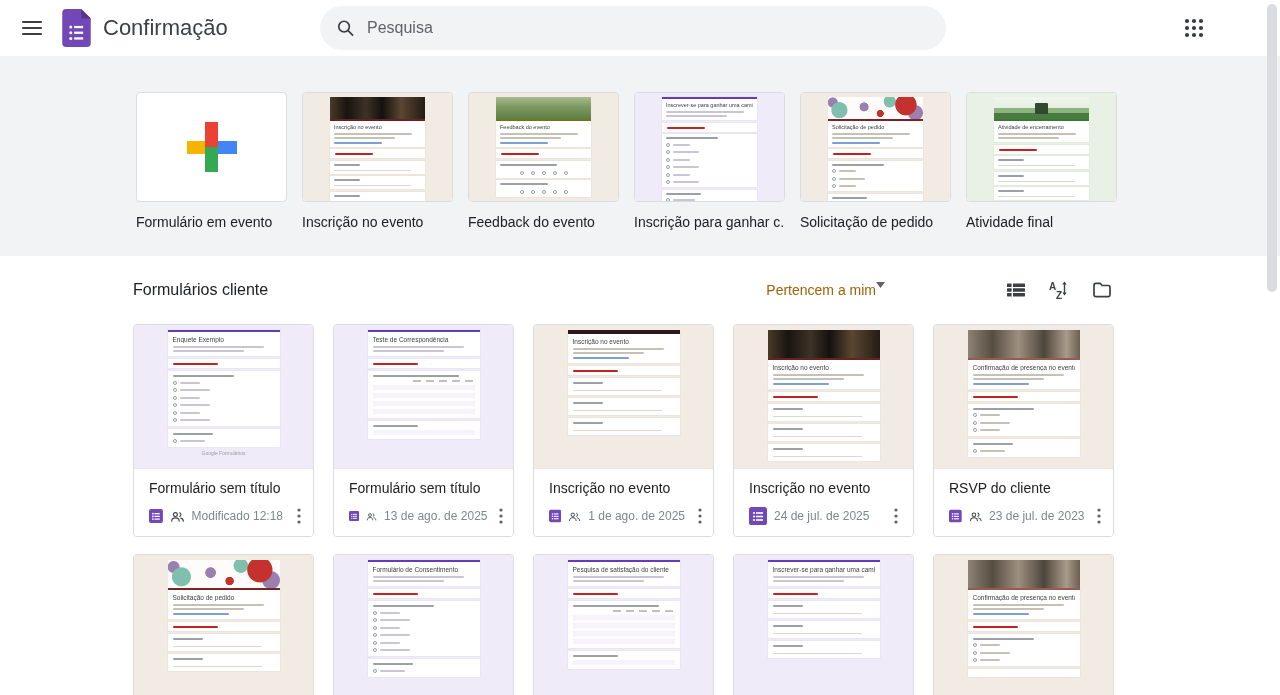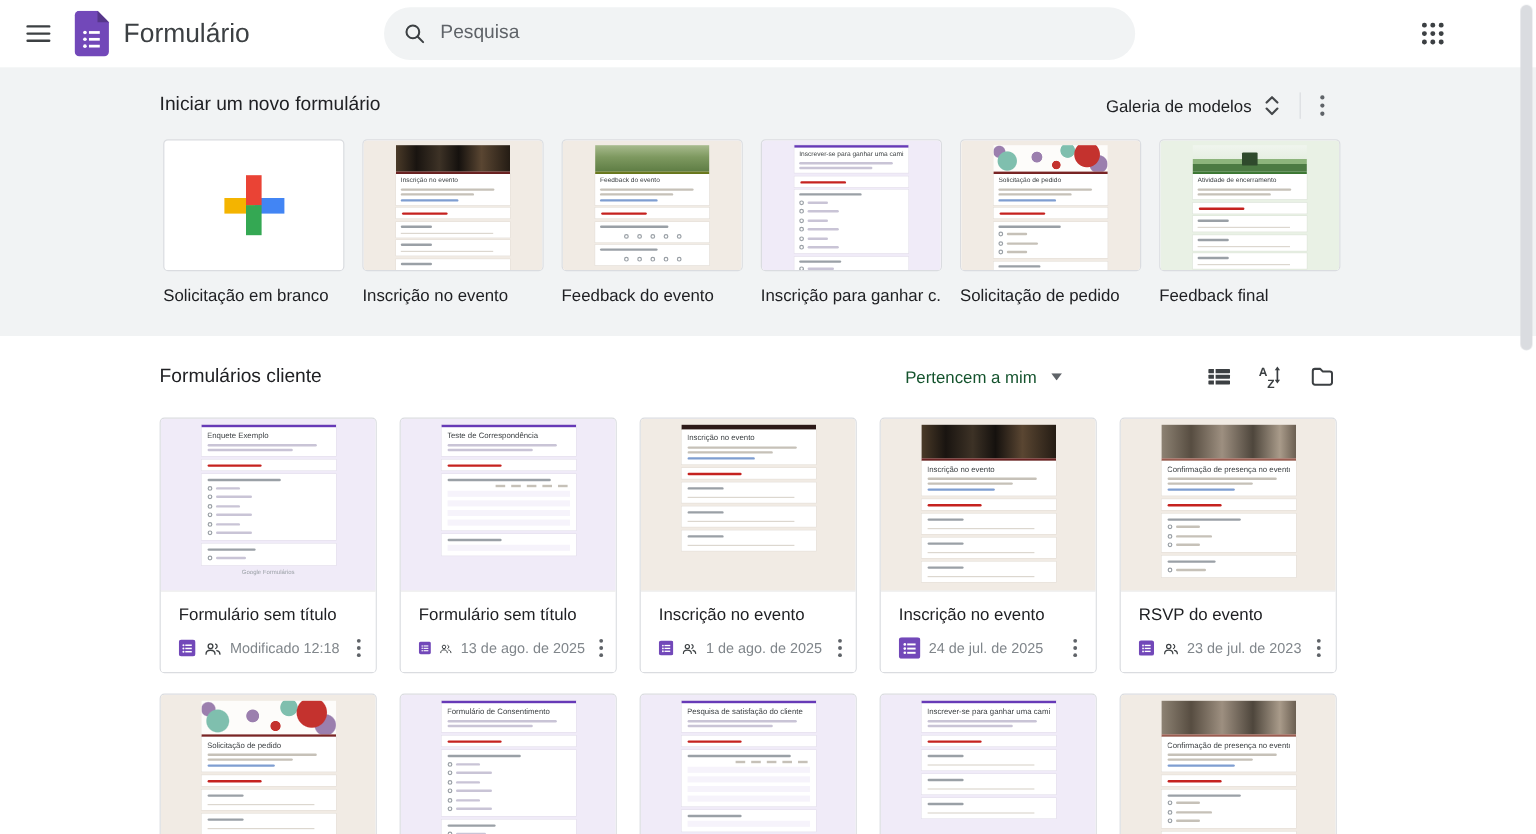--- a/index.html
+++ b/index.html
@@ -43,21 +43,21 @@
   .plus-wrap { position:absolute; left:50%; top:50%; width:50px; height:50px; transform:translate(-50%,-50%); }
   .plus-h { position:absolute; top:18.5px; left:0; width:50px; height:13px; }
   .plus-h .l { position:absolute; left:0; width:25px; height:13px; }
   .plus-h .r { position:absolute; right:0; width:25px; height:13px; }
   .plus-v { position:absolute; left:18.5px; top:0; width:13px; height:50px; }
   .plus-v .t { position:absolute; top:0; width:13px; height:25px; }
   .plus-v .b { position:absolute; bottom:0; width:13px; height:25px; }
 
   
   .recent { background:#fff; padding-top:22px; }
-  .owner-filter { display:flex; align-items:center; gap:12px; font-size:14px; color:#14532d;
+  .owner-filter { display:flex; gap:0; font-size:14px; color:#a16207;
     margin-right:115px; cursor:pointer; padding:6px 4px; }
   .view-icons { display:flex; align-items:center; gap:19px; }
   .icon-btn { width:24px; height:24px; display:flex; align-items:center; justify-content:center; cursor:pointer; }
 
   .recent-grid { display:grid; grid-template-columns:repeat(5,181px); gap:17px 19px; margin-left:133px; margin-top:22px; }
   .form-card { width:181px; height:213px; border:1px solid #dadce0; border-radius:4px; overflow:hidden;
     background:#fff; cursor:pointer; display:flex; flex-direction:column; }
   .card-footer { border-top:1px solid #e8e8e8; background:#fff; padding:11px 6px 8px 15px; flex:1; }
   .card-title { font-size:14px; color:#202124; white-space:nowrap; overflow:hidden; }
   .card-meta { display:flex; align-items:center; gap:7px; margin-top:9px; }
@@ -129,21 +129,21 @@
       <path d="M4 0 h16 l10 10 v26 a4 4 0 0 1 -4 4 H4 a4 4 0 0 1 -4 -4 V4 a4 4 0 0 1 4 -4 z" fill="#7248b9"></path>
       <path d="M20 0 l10 10 h-10 z" fill="#56368a"></path>
       <circle cx="9" cy="19" r="1.6" fill="#fff"></circle>
         <rect x="12.5" y="17.8" width="9.5" height="2.4" fill="#fff"></rect>
       <circle cx="9" cy="25" r="1.6" fill="#fff"></circle>
         <rect x="12.5" y="23.8" width="9.5" height="2.4" fill="#fff"></rect>
       <circle cx="9" cy="31" r="1.6" fill="#fff"></circle>
         <rect x="12.5" y="29.8" width="9.5" height="2.4" fill="#fff"></rect>
     </svg>
   </div>
-  <div class="app-title">Formulário</div>
+  <div class="app-title">Confirmação</div>
 
   <div class="searchbar">
     <svg width="20" height="20" viewBox="0 0 20 20">
       <circle cx="8.5" cy="8.5" r="5.6" fill="none" stroke="#3c4043" stroke-width="1.8"></circle>
       <line x1="12.8" y1="12.8" x2="17.5" y2="17.5" stroke="#3c4043" stroke-width="1.8" stroke-linecap="round"></line>
     </svg>
     <input type="text" placeholder="Pesquisa" style="">
   </div>
 
   <div class="apps-grid">
@@ -156,55 +156,35 @@
       <span></span>
       <span></span>
       <span></span>
   </div>
 </header>
 
 <div class="scrollbar-thumb"></div>
 
 <section class="templates">
   <div class="inner">
-    <div class="sec-head">
-      <div class="sec-title">Iniciar um novo formulário</div>
-      <div class="head-right">
-        <div class="gallery-btn">
-          <span>Galeria de modelos</span>
-          <svg width="14" height="18" viewBox="0 0 14 18">
-            <path d="M2.5 6.5 L7 2 L11.5 6.5" fill="none" stroke="#44474a" stroke-width="1.8" stroke-linecap="round" stroke-linejoin="round"></path>
-            <path d="M2.5 11.5 L7 16 L11.5 11.5" fill="none" stroke="#44474a" stroke-width="1.8" stroke-linecap="round" stroke-linejoin="round"></path>
-          </svg>
-        </div>
-        <div class="vdiv"></div>
-        <div class="kebab">
-          <svg width="4" height="18" viewBox="0 0 4 18">
-              <circle cx="2" cy="2.2" r="1.8" fill="#5f6368"></circle>
-              <circle cx="2" cy="9" r="1.8" fill="#5f6368"></circle>
-              <circle cx="2" cy="15.8" r="1.8" fill="#5f6368"></circle>
-            </svg>
-        </div>
-      </div>
-    </div>
     <div class="tpl-grid" id="template-cards">
         <div class="tpl-cell">
           <div class="tpl-card">
             <div class="plus-wrap">
               <div class="plus-h">
                 <span class="l" style="background:#f4b400"></span>
                 <span class="r" style="background:#4285f4"></span>
               </div>
               <div class="plus-v">
                 <span class="t" style="background:#ea4335"></span>
                 <span class="b" style="background:#34a853"></span>
               </div>
             </div>
           </div>
-          <div class="tpl-label">Solicitação em branco</div>
+          <div class="tpl-label">Formulário em evento</div>
         </div>
         <div class="tpl-cell">
           <div class="tpl-card">
             <div class="thumb thm-beige small">
               <div class="page">
                 <div class="banner bn-night"></div>
                 <div class="mcard tcard">
                   <div class="mtitle">Inscrição no evento</div>
                   <div class="ml w90"></div>
                   <div class="ml w70"></div>
@@ -380,21 +360,21 @@
                   <div class="ml dark w30" style="margin-top:0"></div>
                   <div class="uline"></div>
                 </div>
                 <div class="mcard">
                   <div class="ml dark w30" style="margin-top:0"></div>
                   <div class="uline"></div>
                 </div>
               </div>
             </div>
           </div>
-          <div class="tpl-label">Feedback final</div>
+          <div class="tpl-label">Atividade final</div>
         </div>
       </div>
   </div>
 </section>
 
 <section class="recent">
   <div class="inner">
     <div class="sec-head">
       <div class="sec-title">Formulários cliente</div>
       <div class="head-right">
@@ -708,21 +688,21 @@
             <div class="mcard">
               <div class="ml dark w40" style="margin-top:0"></div>
               <div class="rrow">
                 <span class="rc"></span>
                 <div class="ml w25" style="margin-top:0"></div>
               </div>
             </div>
           </div>
         </div>
         <div class="card-footer">
-          <div class="card-title">RSVP do evento</div>
+          <div class="card-title">RSVP do cliente</div>
           <div class="card-meta">
             <svg width="18" height="18" viewBox="0 0 18 18">
               <rect width="18" height="18" rx="2.6" fill="#7248b9"></rect>
               <circle cx="5" cy="6" r="1.1" fill="#fff"></circle>
               <rect x="7" y="5.2" width="7" height="1.6" fill="#fff"></rect>
               <circle cx="5" cy="9.5" r="1.1" fill="#fff"></circle>
               <rect x="7" y="8.7" width="7" height="1.6" fill="#fff"></rect>
               <circle cx="5" cy="13" r="1.1" fill="#fff"></circle>
               <rect x="7" y="12.2" width="7" height="1.6" fill="#fff"></rect>
             </svg>

